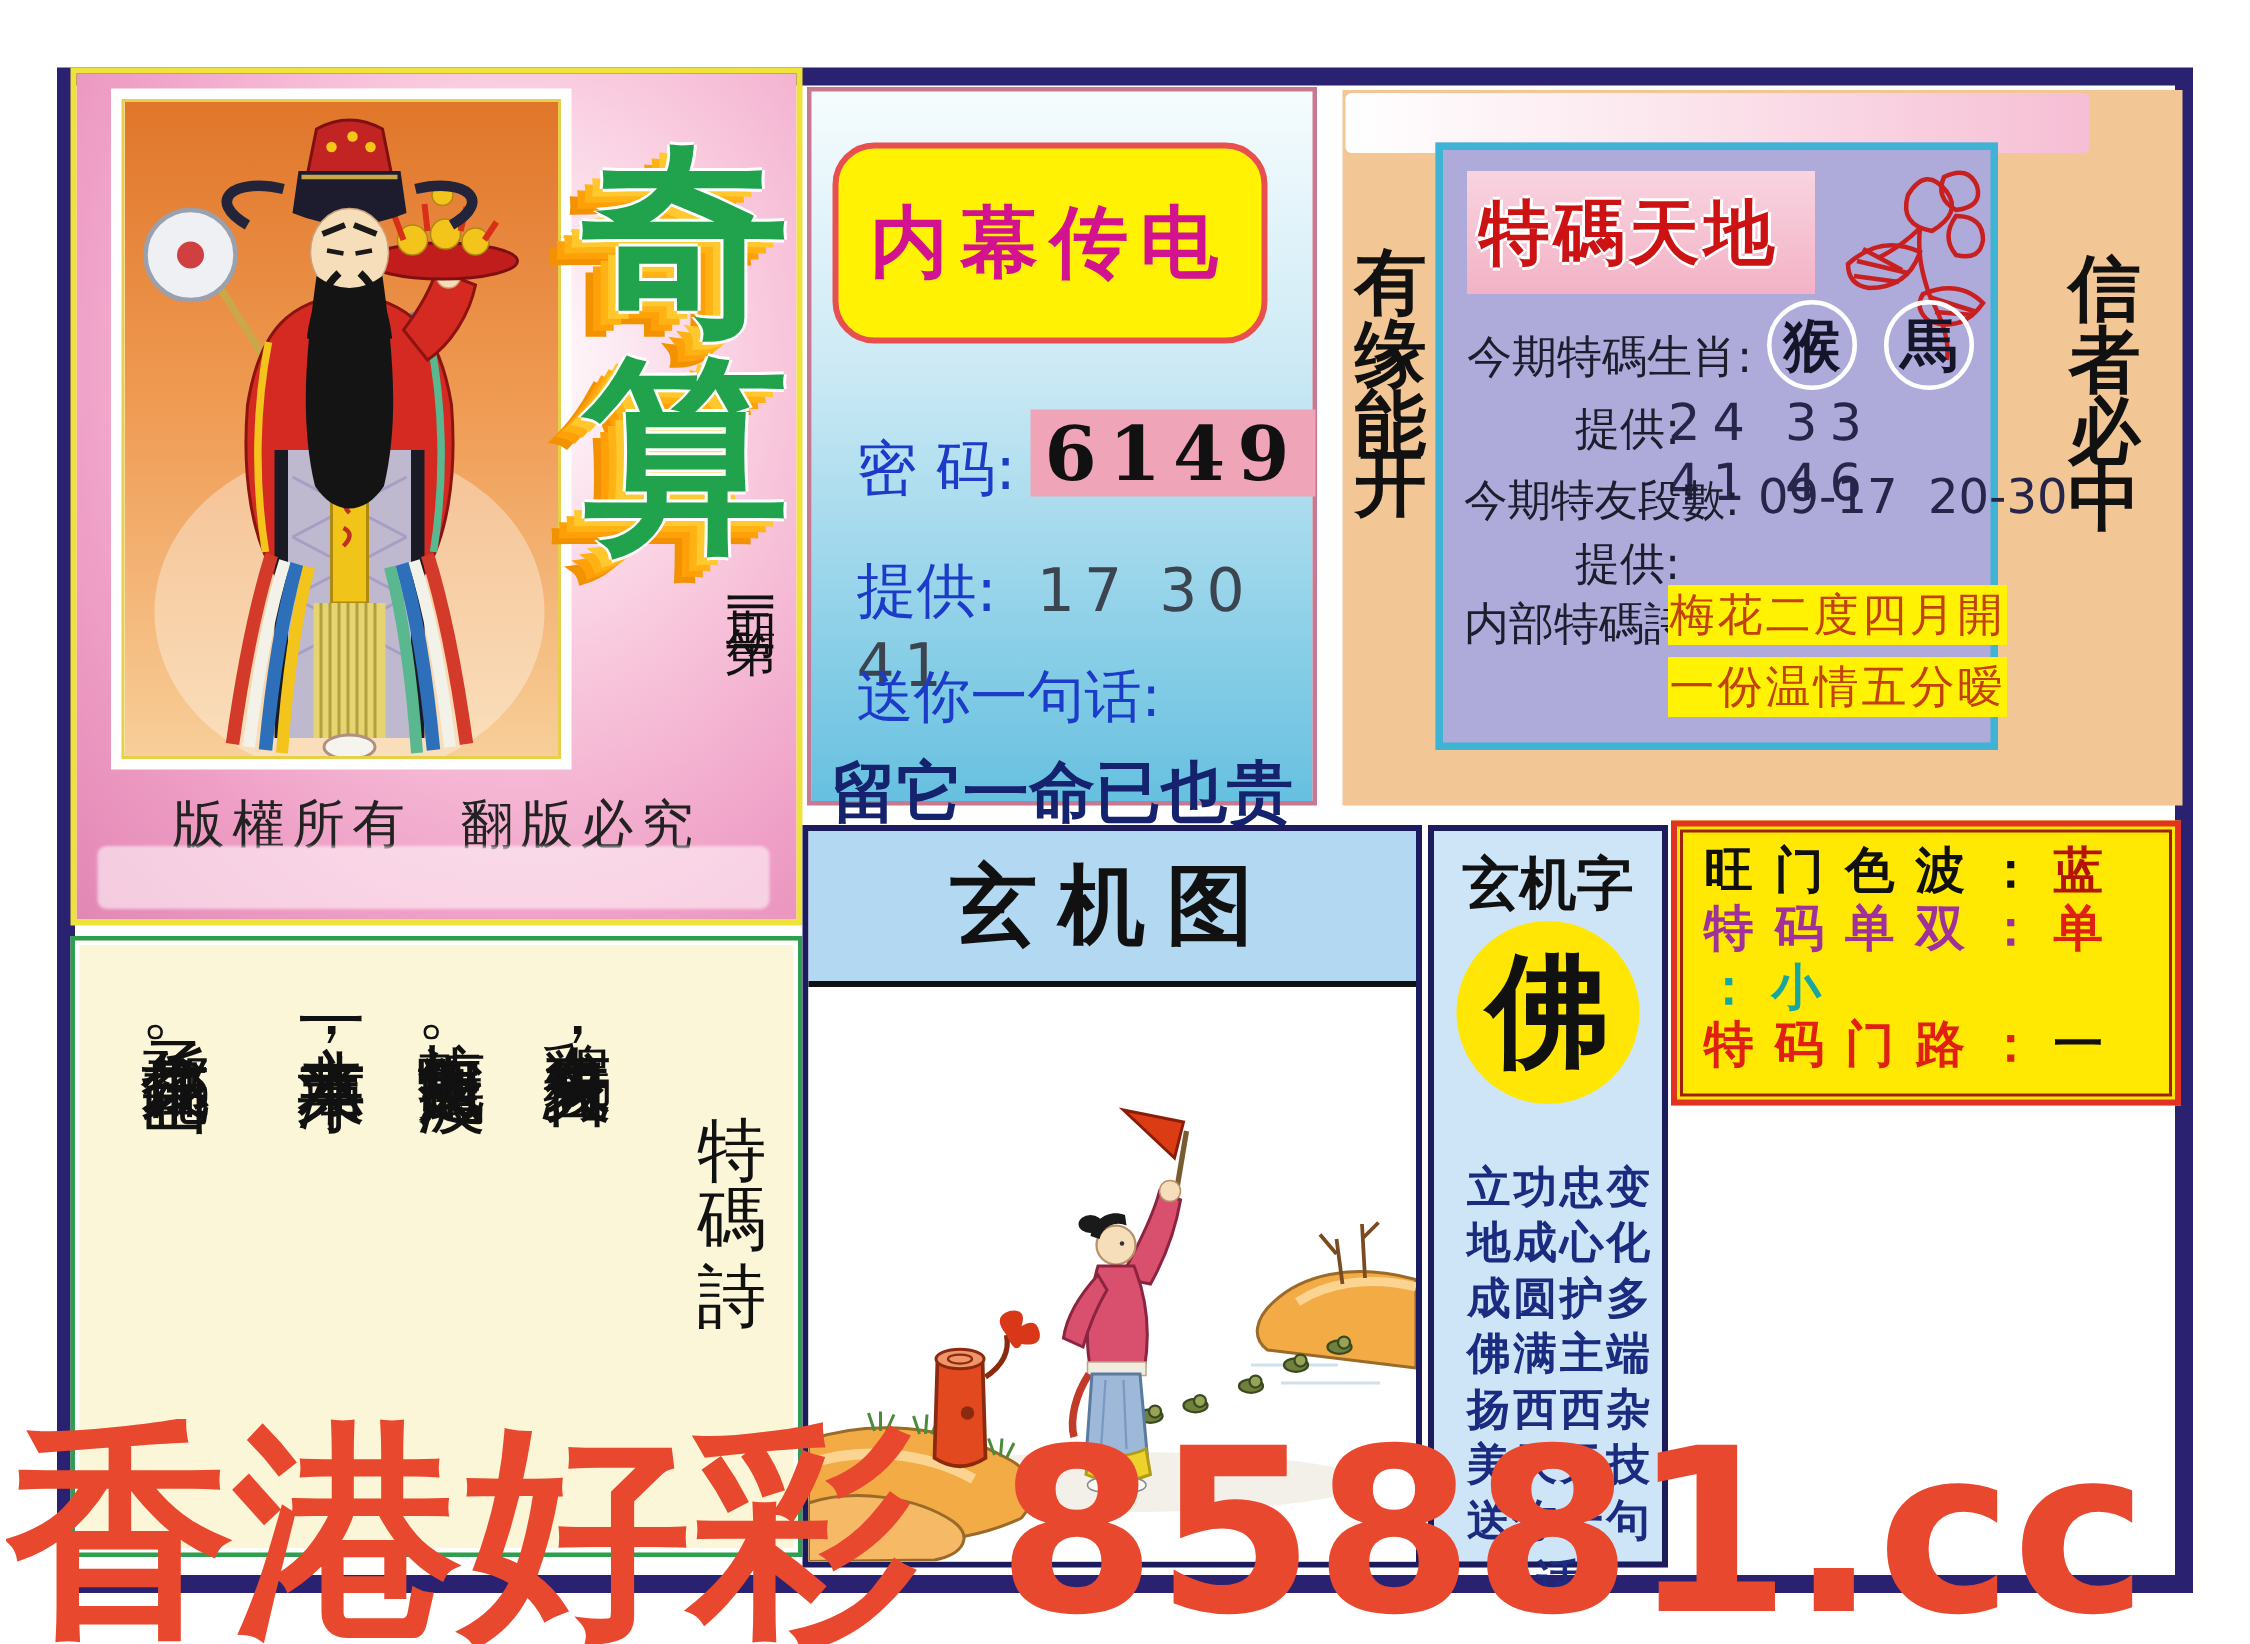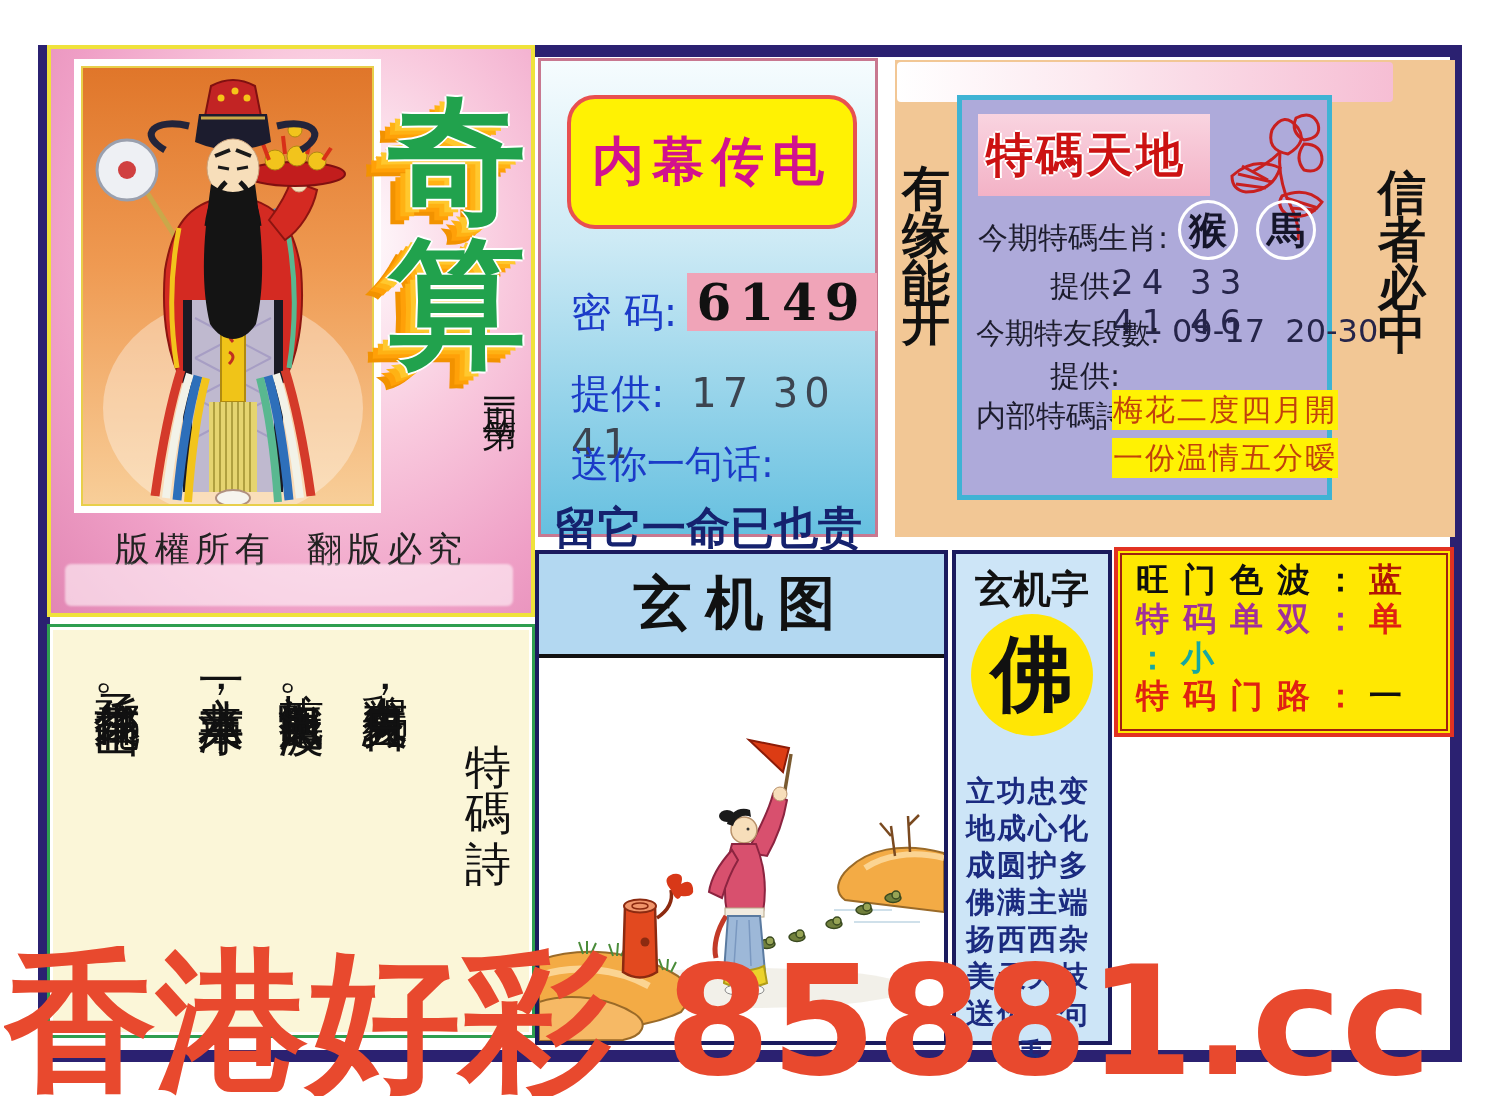--- a/index.html
+++ b/index.html
@@ -34,21 +34,21 @@
   .poem-col{position:absolute;top:30px;font-size:46px;color:#111;line-height:1.02;letter-spacing:3px;}
   #poem-col-title{left:415px;top:80px;letter-spacing:48px;}
   #poem-col-1{left:312px;}
   #poem-col-2{left:228px;}
   #poem-col-3{left:148px;}
   #poem-col-4{left:44px;}
 
   
   #inner-panel{position:absolute;left:538px;top:58px;width:340px;height:479px;border:3px solid #c87890;
     background:linear-gradient(to bottom,#f6fcfe 0%,#cdeaf5 38%,#66c0e0 100%);box-sizing:border-box;}
-  #inner-title-box{position:absolute;left:26px;top:34px;width:282px;height:126px;background:#fff203;
+  #inner-title-box{position:absolute;left:14px;top:34px;width:282px;height:126px;background:#fff203;
     border:4px solid #e85050;border-radius:28px;display:flex;align-items:center;justify-content:center;}
   #inner-title{font-size:52px;font-weight:bold;color:#d2128e;letter-spacing:8px;}
   #pw-row{position:absolute;left:30px;top:212px;width:290px;height:60px;}
   #pw-label{position:absolute;left:0;top:12px;font-size:40px;color:#1b3bc8;}
   #pw-box{position:absolute;left:116px;top:0;width:190px;height:58px;background:#f0a4b8;display:flex;
     align-items:center;justify-content:center;}
   #pw-value{font-size:50px;font-weight:bold;color:#111;letter-spacing:8px;}
   #provide-row{position:absolute;left:30px;top:305px;font-size:40px;color:#1b3bc8;}
   #provide-nums{color:#3c4450;letter-spacing:6px;margin-left:14px;}
   #msg-label{position:absolute;left:30px;top:378px;font-size:38px;color:#1b3bc8;}
@@ -92,21 +92,21 @@
   #xt-title{font-size:58px;font-weight:bold;color:#111;letter-spacing:14px;}
   #xt-body{position:absolute;left:0;top:104px;width:405px;height:383px;background:#fff;}
 
   
   #xuanji-zi{position:absolute;left:952px;top:550px;width:160px;height:495px;border:4px solid #1b1b5e;
     background:#cde5f7;box-sizing:border-box;}
   #xz-title{position:absolute;left:0;top:10px;width:152px;text-align:center;font-size:38px;font-weight:bold;color:#111;}
   #xz-circle{position:absolute;left:15px;top:60px;width:122px;height:122px;background:#ffe605;border-radius:50%;
     display:flex;align-items:center;justify-content:center;}
   #xz-char{font-size:82px;font-weight:bold;color:#111;}
-  #xz-rows{position:absolute;left:4px;top:218px;width:136px;}
+  #xz-rows{position:absolute;left:16px;top:218px;width:136px;}
   .xz-row{height:37px;text-align:center;font-size:29px;font-weight:bold;color:#1b2b80;letter-spacing:2px;}
 
   
   #forecast{position:absolute;left:1114px;top:547px;width:340px;height:190px;border:4px solid #e23222;
     background:#ffe802;box-sizing:border-box;}
   #forecast-inner{position:absolute;left:2px;top:2px;right:2px;bottom:2px;border:2px solid #a02010;background:#ffe802;}
   .f-row{position:absolute;left:14px;width:300px;height:38px;font-size:33px;font-weight:bold;
     font-family:"DejaVu Serif","Liberation Serif",serif;display:flex;align-items:center;}
   .f-label{letter-spacing:14px;}
   .f-colon{margin:0 6px 0 0;}

